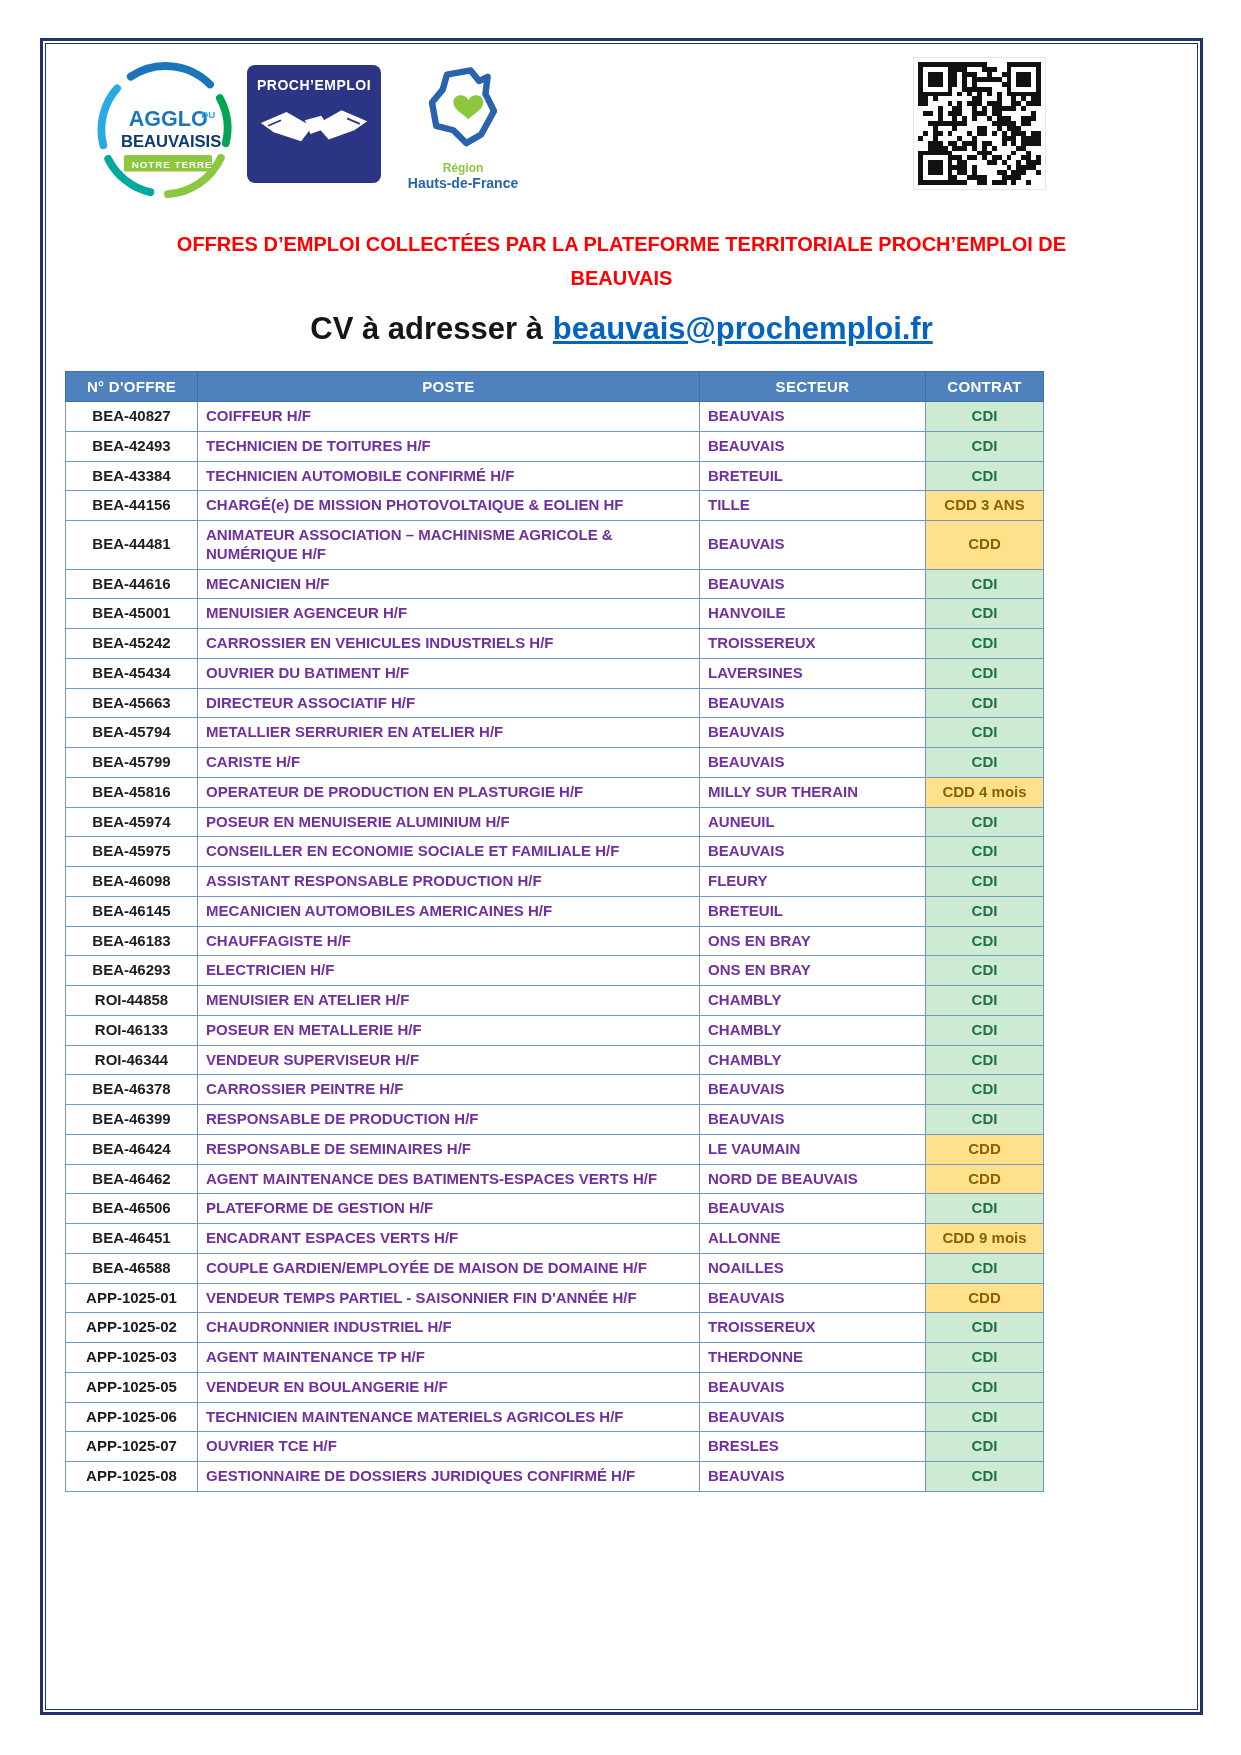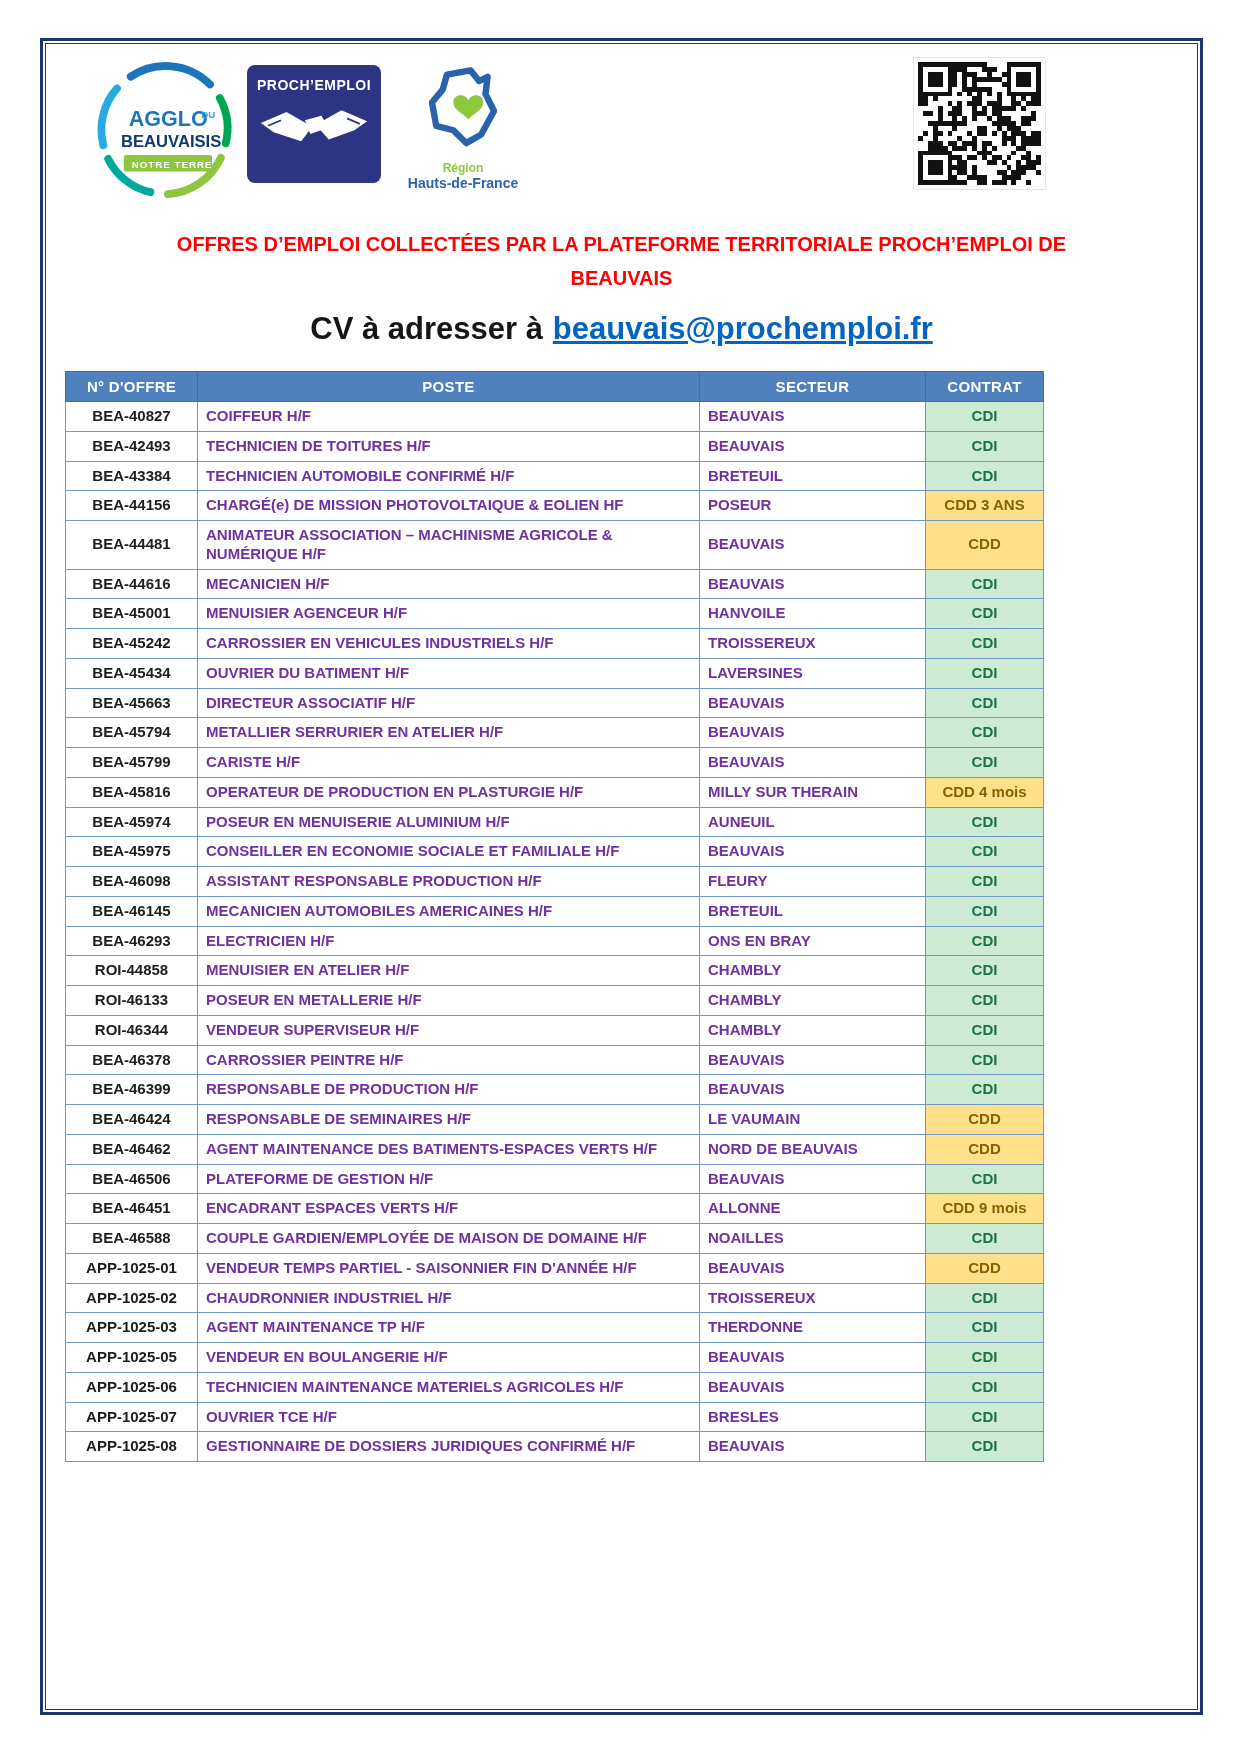--- a/index.html
+++ b/index.html
@@ -552,21 +552,21 @@
   <tr>
     <td class="c-offre">BEA-43384</td>
     <td class="c-poste">TECHNICIEN AUTOMOBILE CONFIRMÉ H/F</td>
     <td class="c-secteur">BRETEUIL</td>
     <td class="c-contrat cdi">CDI</td>
   </tr>
 
   <tr>
     <td class="c-offre">BEA-44156</td>
     <td class="c-poste">CHARGÉ(e) DE MISSION PHOTOVOLTAIQUE &amp; EOLIEN HF</td>
-    <td class="c-secteur">POSEUR</td>
+    <td class="c-secteur">TILLE</td>
     <td class="c-contrat cdd">CDD 3 ANS</td>
   </tr>
 
   <tr>
     <td class="c-offre">BEA-44481</td>
     <td class="c-poste">ANIMATEUR ASSOCIATION – MACHINISME AGRICOLE &amp; NUMÉRIQUE H/F</td>
     <td class="c-secteur">BEAUVAIS</td>
     <td class="c-contrat cdd">CDD</td>
   </tr>
 
@@ -647,20 +647,26 @@
     <td class="c-contrat cdi">CDI</td>
   </tr>
 
   <tr>
     <td class="c-offre">BEA-46145</td>
     <td class="c-poste">MECANICIEN AUTOMOBILES AMERICAINES H/F</td>
     <td class="c-secteur">BRETEUIL</td>
     <td class="c-contrat cdi">CDI</td>
   </tr>
 
+  <tr>
+    <td class="c-offre">BEA-46183</td>
+    <td class="c-poste">CHAUFFAGISTE H/F</td>
+    <td class="c-secteur">ONS EN BRAY</td>
+    <td class="c-contrat cdi">CDI</td>
+  </tr>
 
   <tr>
     <td class="c-offre">BEA-46293</td>
     <td class="c-poste">ELECTRICIEN H/F</td>
     <td class="c-secteur">ONS EN BRAY</td>
     <td class="c-contrat cdi">CDI</td>
   </tr>
 
   <tr>
     <td class="c-offre">ROI-44858</td>

